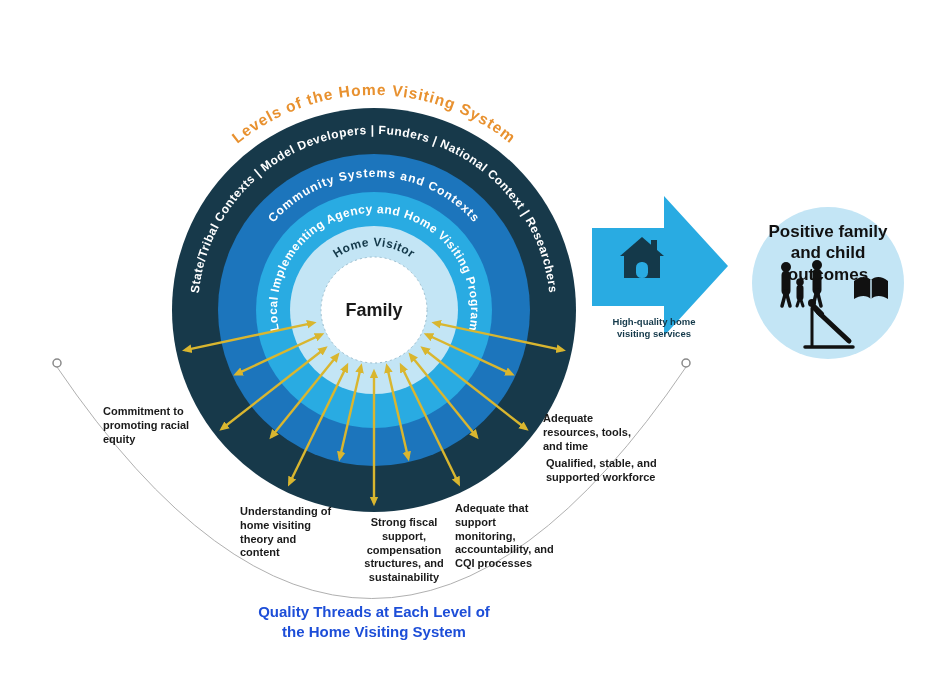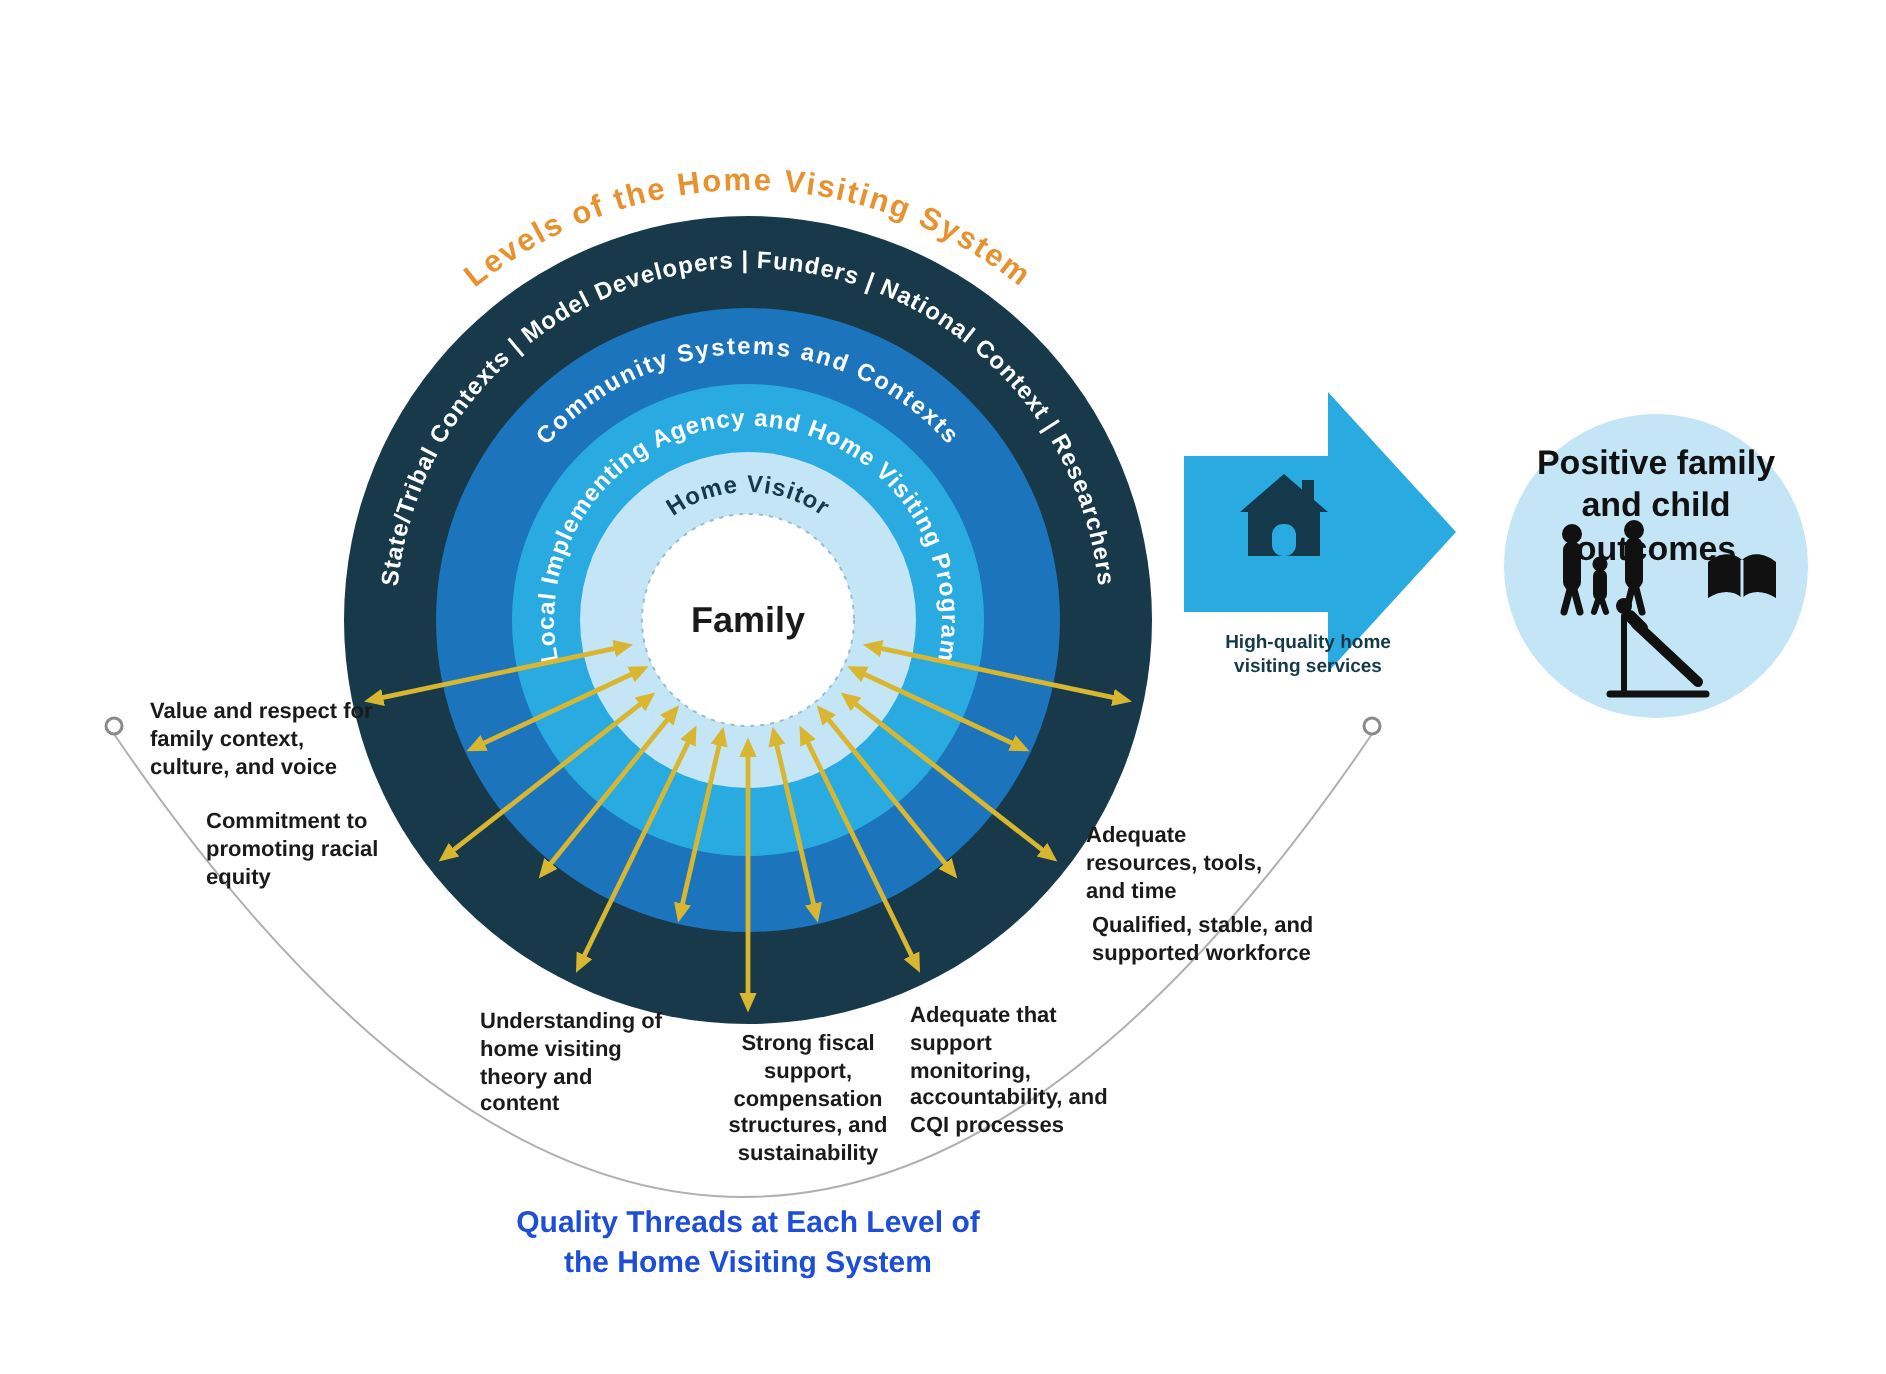--- a/index.html
+++ b/index.html
@@ -130,21 +130,20 @@
       <line x1="818" y1="312" x2="849" y2="341" stroke-width="5"></line>
       <line x1="812" y1="308" x2="812" y2="346" stroke-width="3"></line>
       <line x1="805" y1="347" x2="853" y2="347" stroke-width="3.5"></line>
     </g>
   </svg>
 
   <div class="services-label">High-quality home visiting services</div>
 
   <div class="outcome-label">Positive family and child outcomes</div>
 
-  <div class="label" style="left:75px;  top:350px; width:112px;">Value and respect for family context, culture, and voice</div>
   <div class="label" style="left:103px; top:405px; width:100px;">Commitment to promoting racial equity</div>
   <div class="label" style="left:240px; top:505px; width:92px;">Understanding of home visiting theory and content</div>
   <div class="label" style="left:348px; top:516px; width:112px;text-align:center;">Strong fiscal support, compensation structures, and sustainability</div>
   <div class="label" style="left:455px; top:502px; width:100px;">Adequate that support monitoring, accountability, and CQI processes</div>
   <div class="label" style="left:508px; top:457px; width:112px;margin-left:38px;">Qualified, stable, and supported workforce</div>
   <div class="label" style="left:543px; top:412px; width:105px;">Adequate resources, tools, and time</div>
 
   <div class="bottom-title">Quality Threads at Each Level of the Home Visiting System</div>
 </div>
 

